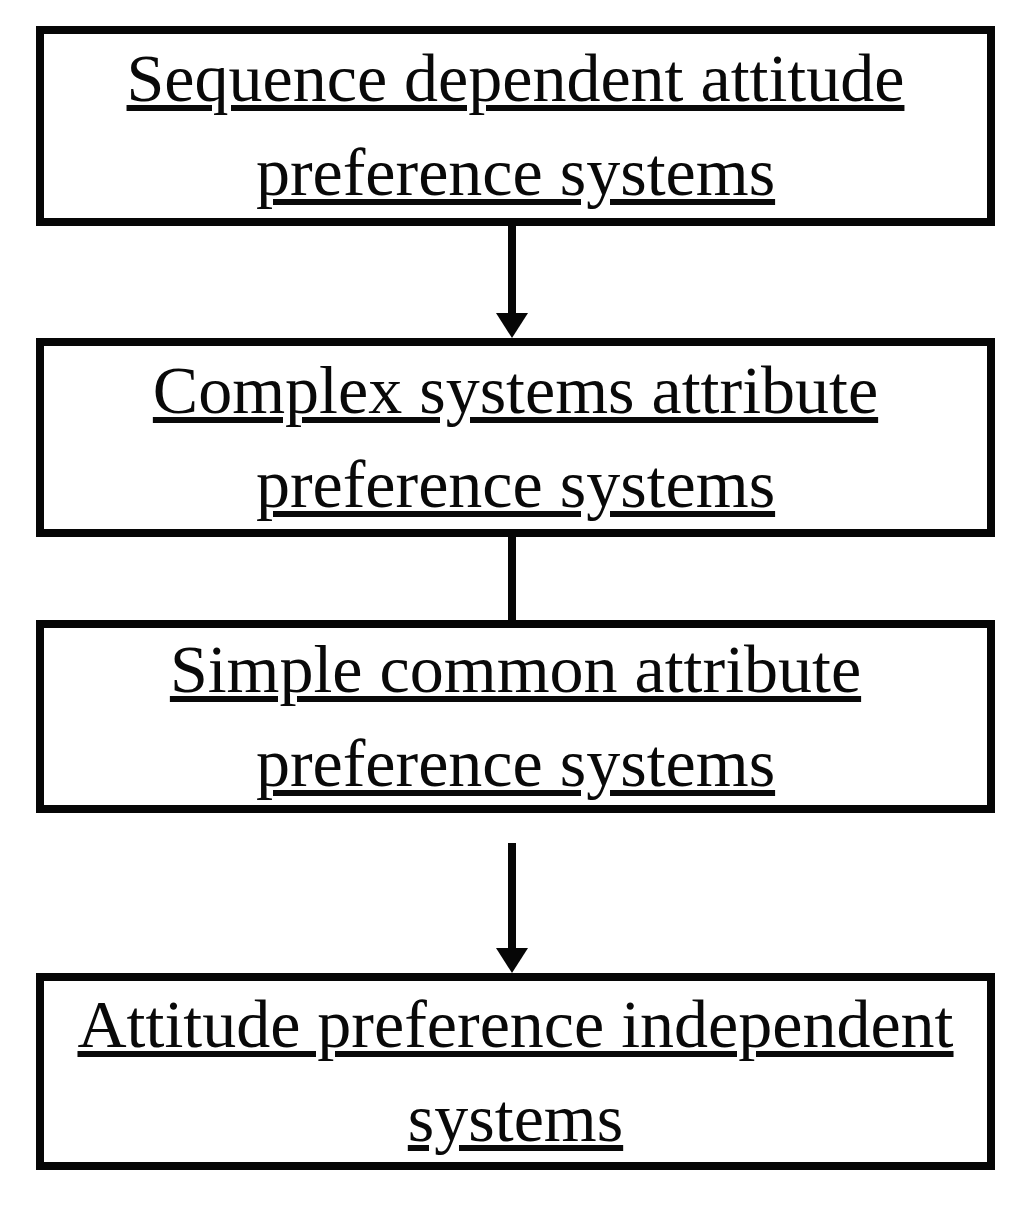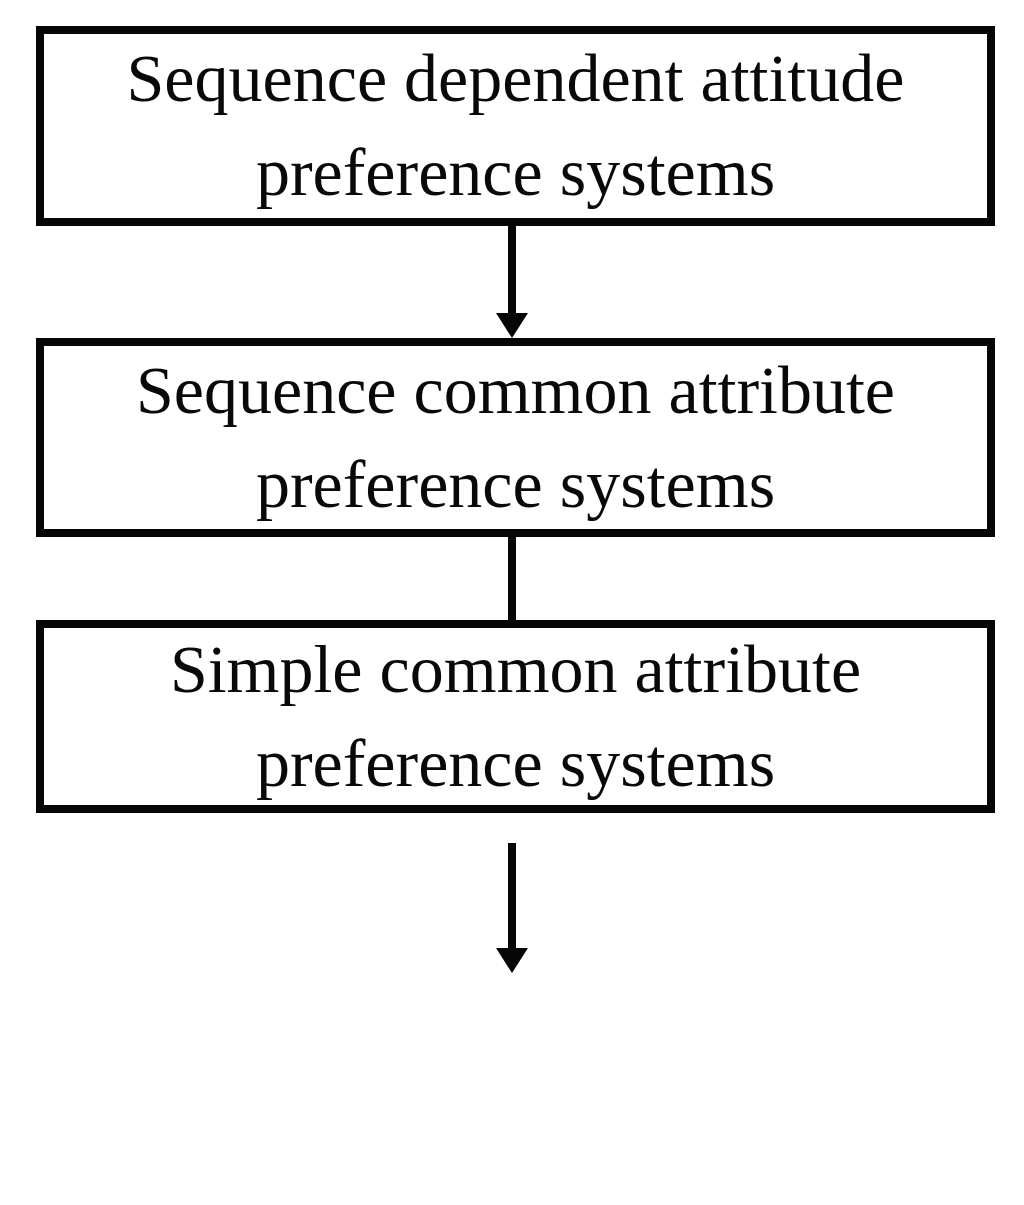--- a/index.html
+++ b/index.html
@@ -29,20 +29,21 @@
       border: 8px solid #060606;
       background: #ffffff;
       display: flex;
       align-items: center;
       justify-content: center;
       text-align: center;
       color: #090909;
       font-size: 68px;
       line-height: 1.38;
       white-space: pre-line;
+      text-decoration: underline;
     }
     .node-1 { top: 26px;  height: 200px; }
     .node-2 { top: 338px; height: 199px; }
     .node-3 { top: 620px; height: 193px; }
     .node-4 { top: 973px; height: 197px; }
 
     .arrow {
       position: absolute;
       left: 0;
       width: 1024px;
@@ -76,33 +77,37 @@
     <span>Sequence dependent attitude
 preference systems</span>
   </div>
 
   <div class="arrow arrow-1">
     <div class="shaft"></div>
     <div class="head"></div>
   </div>
 
   <div class="node node-2">
-    <span>Sequence common attribute
+    <span>Complex systems attribute
 preference systems</span>
   </div>
 
   <div class="arrow arrow-2">
     <div class="shaft"></div>
     <div class="head"></div>
   </div>
 
   <div class="node node-3">
     <span>Simple common attribute
 preference systems</span>
   </div>
 
   <div class="arrow arrow-3">
     <div class="shaft"></div>
     <div class="head"></div>
   </div>
 
+  <div class="node node-4">
+    <span>Attitude preference independent
+systems</span>
+  </div>
 
 </div>
 
 </body></html>

